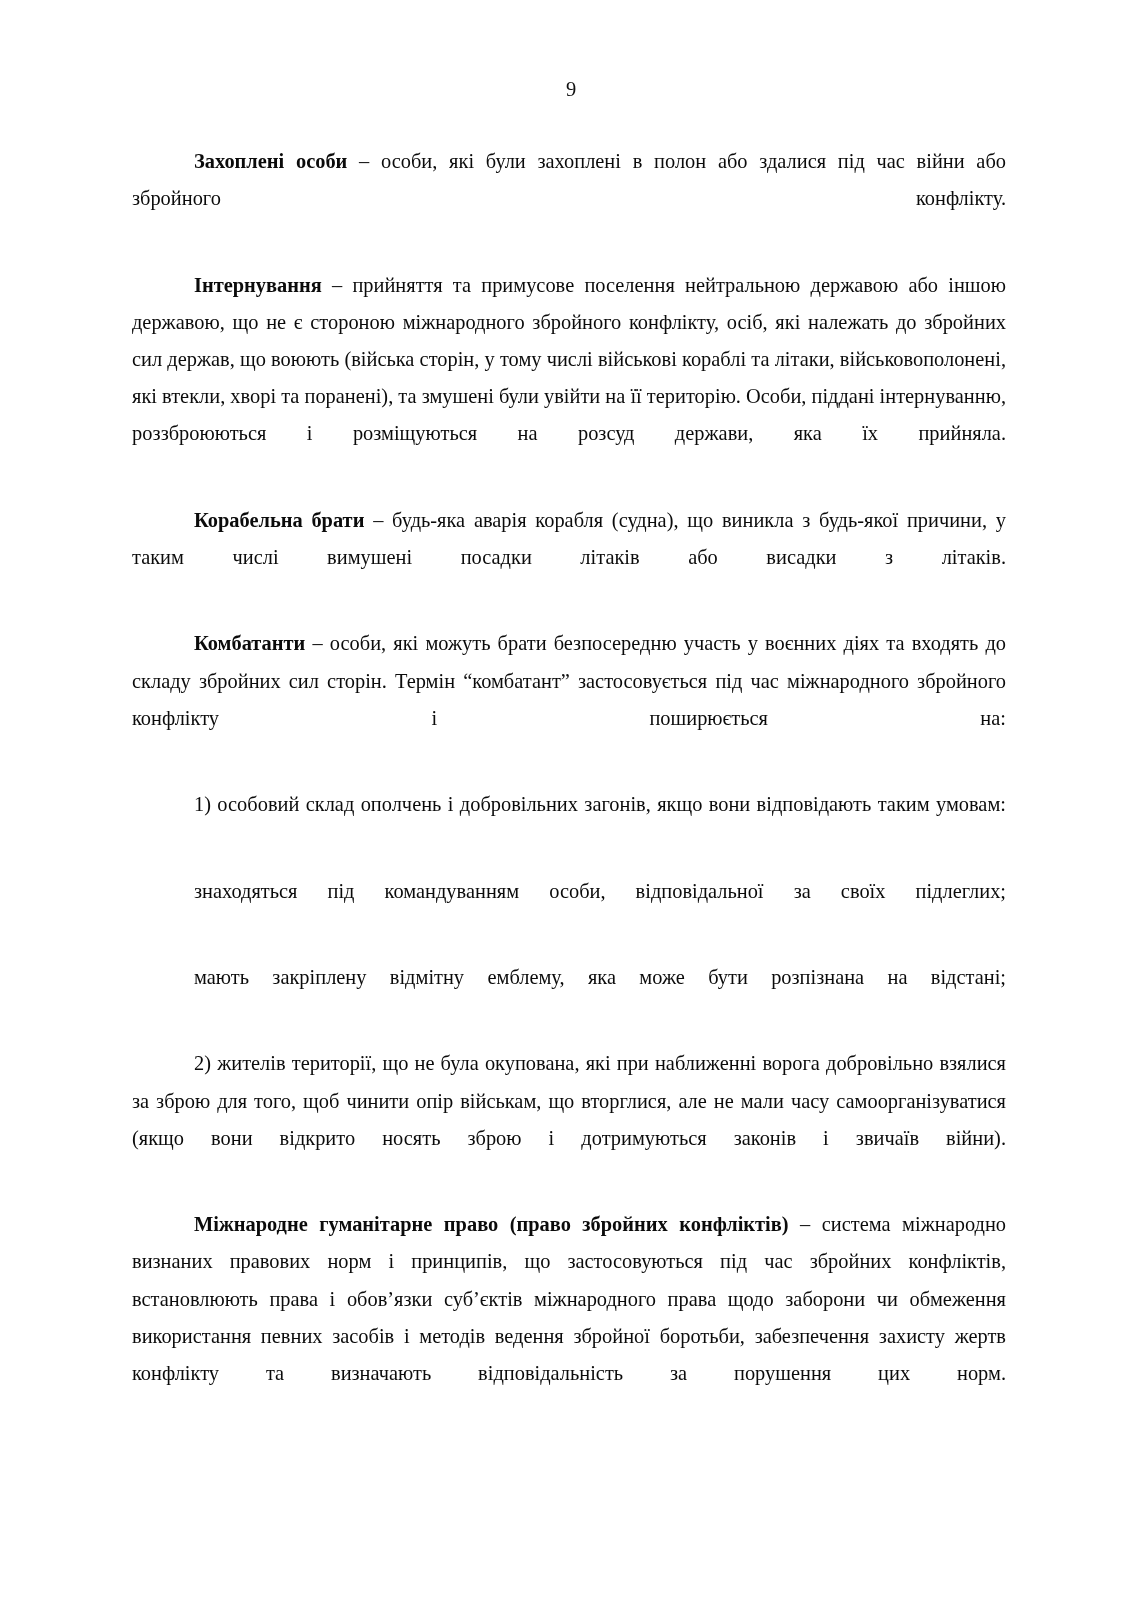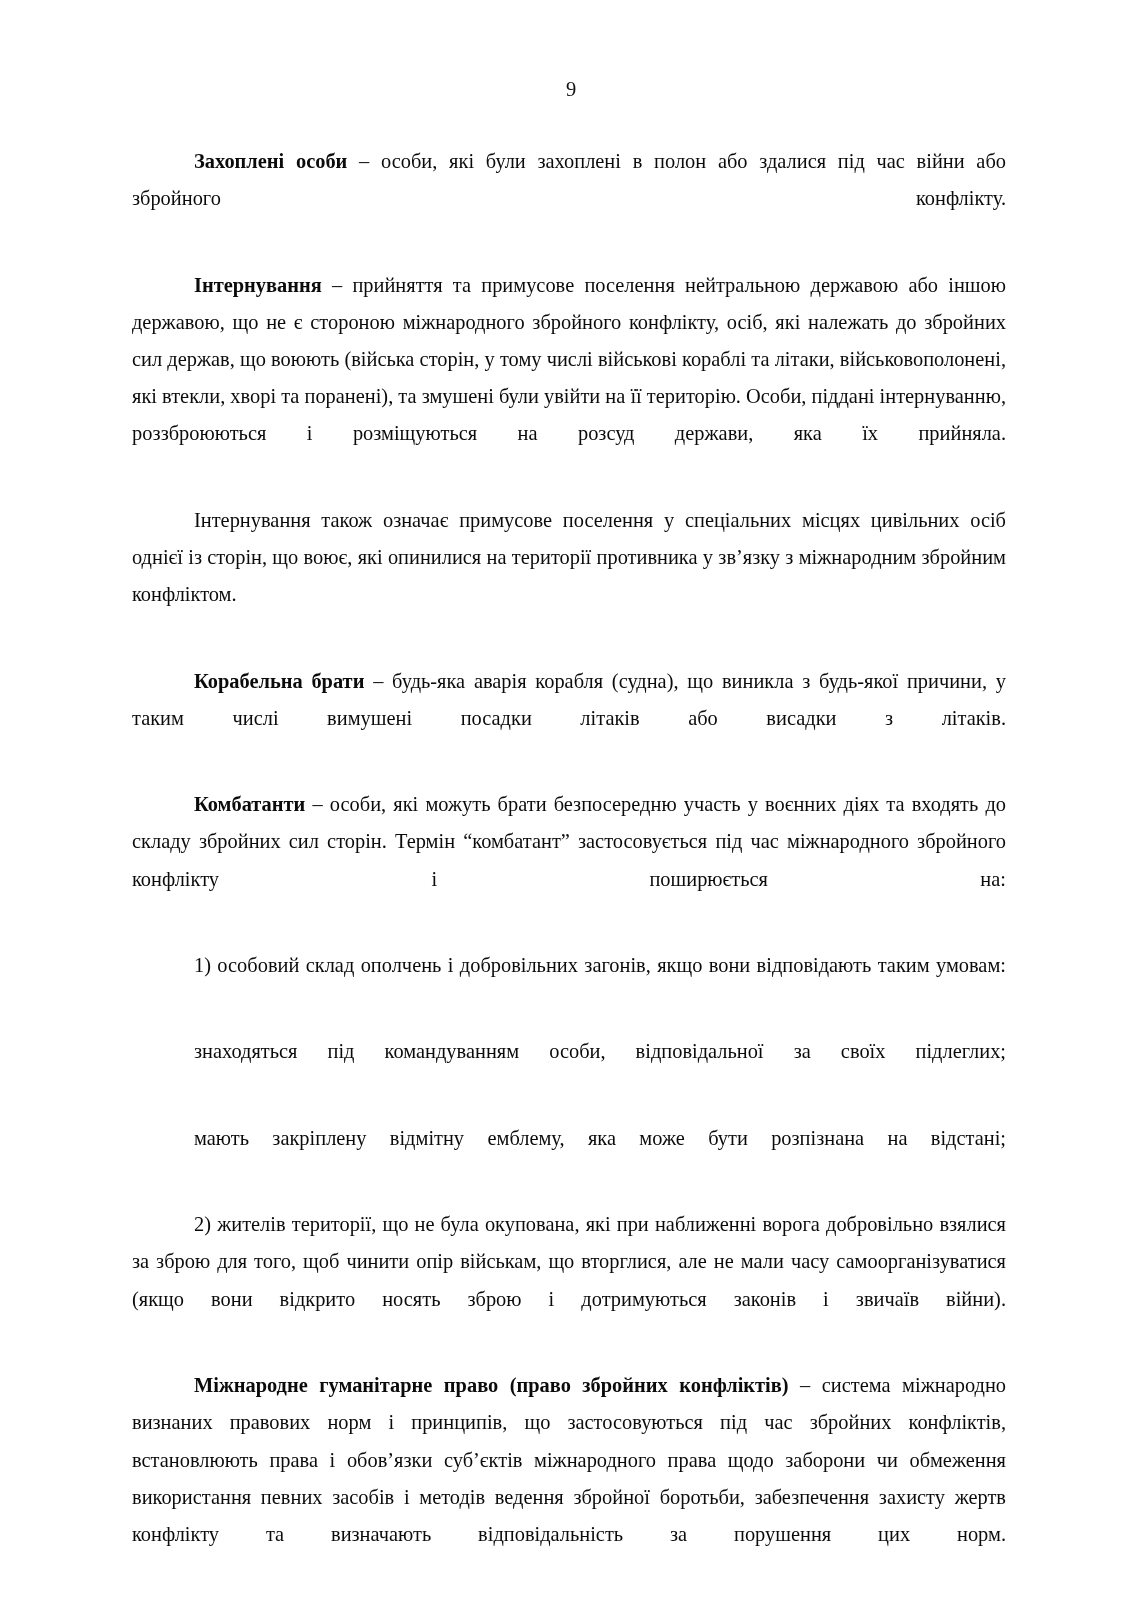--- a/index.html
+++ b/index.html
@@ -73,21 +73,20 @@
 <div class="page">
 
   <div class="page-number">9</div>
 
   <div class="body-text">
 
     <p class="para indent"><span class="term">Захоплені особи</span><span> – особи, які були захоплені в полон або здалися під час війни або збройного конфлікту.</span></p>
 
     <p class="para indent"><span class="term">Інтернування</span><span> – прийняття та примусове поселення нейтральною державою або іншою державою, що не є стороною міжнародного збройного конфлікту, осіб, які належать до збройних сил держав, що воюють (війська сторін, у тому числі військові кораблі та літаки, військовополонені, які втекли, хворі та поранені), та змушені були увійти на її територію. Особи, піддані інтернуванню, роззброюються і розміщуються на розсуд держави, яка їх прийняла.</span></p>
 
-    <p class="para indent"><span>Інтернування також означає примусове поселення у спеціальних місцях цивільних осіб однієї із сторін, що воює, які опинилися на території противника у зв’язку з міжнародним збройним конфліктом.</span></p>
 
     <p class="para indent"><span class="term">Корабельна брати</span><span> – будь-яка аварія корабля (судна), що виникла з будь-якої причини, у таким числі вимушені посадки літаків або висадки з літаків.</span></p>
 
     <p class="para indent"><span class="term">Комбатанти</span><span> – особи, які можуть брати безпосередню участь у воєнних діях та входять до складу збройних сил сторін. Термін “комбатант” застосовується під час міжнародного збройного конфлікту і поширюється на:</span></p>
 
     <p class="para indent"><span>1) особовий склад ополчень і добровільних загонів, якщо вони відповідають таким умовам:</span></p>
 
     <p class="para cond"><span>знаходяться під командуванням особи, відповідальної за своїх підлеглих;</span></p>
 
     <p class="para cond"><span>мають закріплену відмітну емблему, яка може бути розпізнана на відстані;</span></p>

